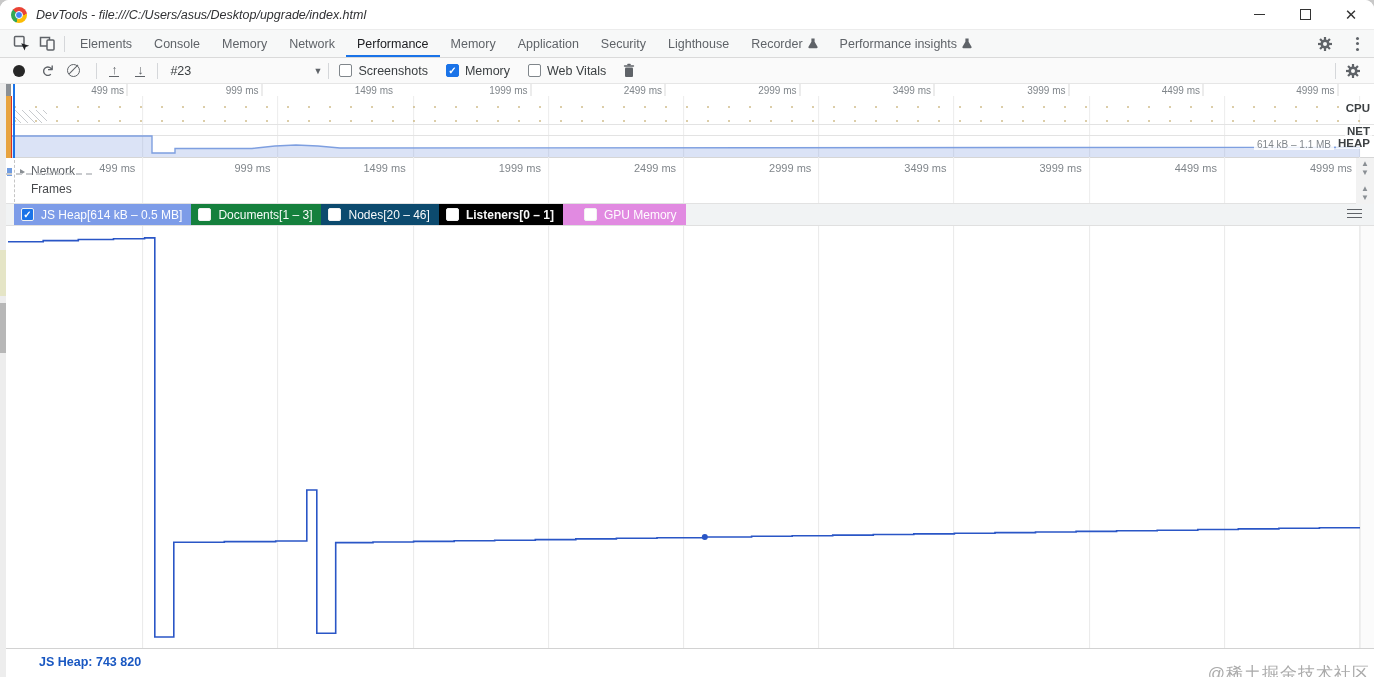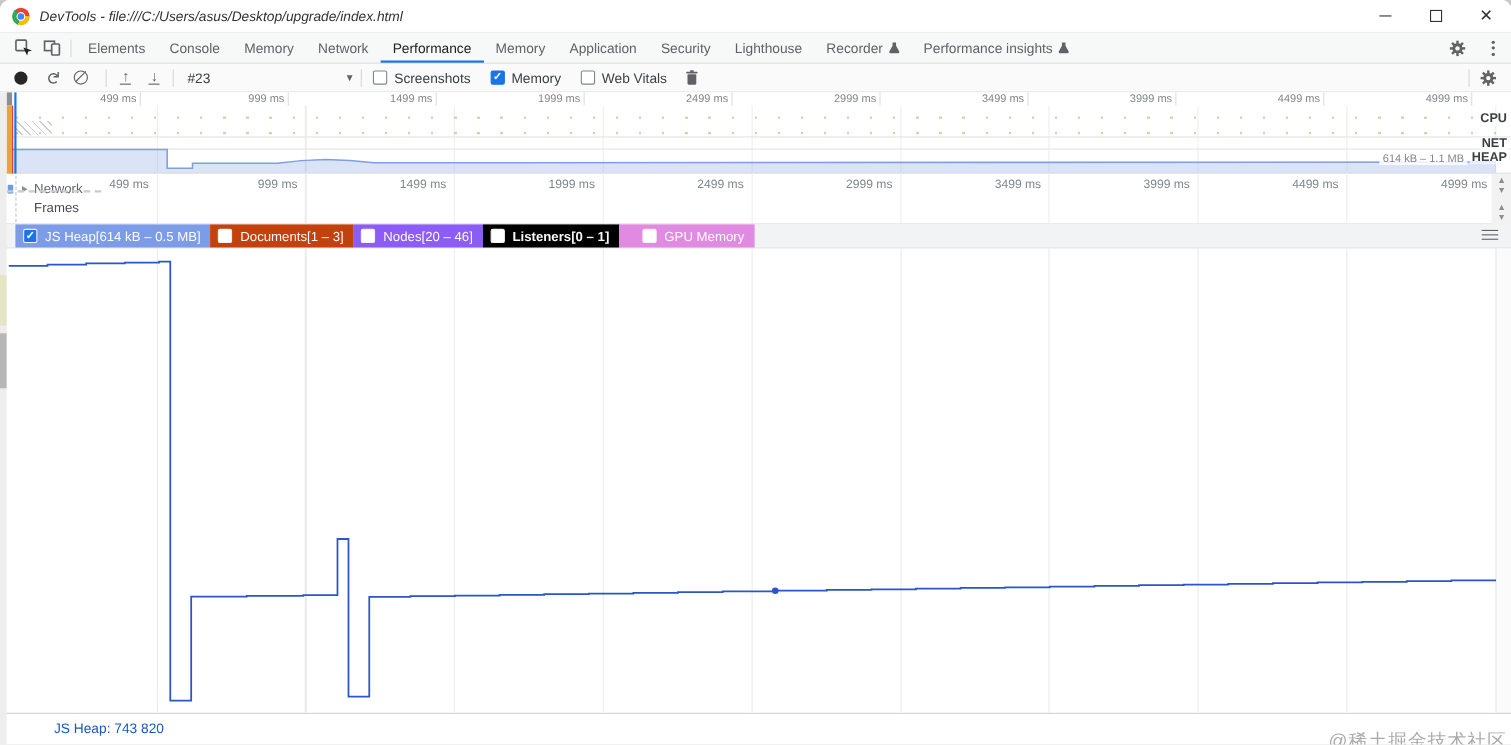--- a/index.html
+++ b/index.html
@@ -86,21 +86,21 @@
   #chart{position:absolute;left:0;top:226px;width:1374px;height:422px;background:#fff;
     background-image:repeating-linear-gradient(to right,transparent 0,transparent 134.2px,#e9e9e9 134.2px,#e9e9e9 135.2px);
     background-position-x:8.1px;}
   #right-scrollbar{position:absolute;right:0;top:226px;width:14px;height:422px;background:#fbfbfb;border-left:1px solid #efefef;box-sizing:border-box;}
   
   #left-strip{position:absolute;left:0;top:84px;width:6px;height:593px;background:#ededed;z-index:6;}
   #left-strip .seg-yellow{position:absolute;left:0;top:166px;width:6px;height:46px;background:#e5e5c6;}
   #left-strip .seg-thumb{position:absolute;left:0;top:219px;width:6px;height:50px;background:#b7b7b7;}
   
   #statusbar{position:absolute;left:0;top:648px;width:1374px;height:29px;background:#fff;border-top:1px solid #d2d2d2;box-sizing:border-box;}
-  #js-heap-status{position:absolute;left:49px;top:6px;font-size:12.5px;color:#1a58c2;}
+  #js-heap-status{position:absolute;left:39px;top:6px;font-size:12.5px;color:#1a58c2;font-weight:bold;}
   #watermark{position:absolute;right:4px;bottom:-8px;font-size:17px;color:#aaa;letter-spacing:1px;font-family:sans-serif;}
   svg{display:block;}
 </style>
 </head>
 <body>
 
 <div id="win">
 
   <div id="titlebar">
     <div id="chrome-logo"></div>
@@ -319,25 +319,25 @@
       <span>▼</span>
     </div>
   </div>
 
   <div id="legendbar">
     <div id="legend-chips" style="display:flex;align-items:stretch">
         <div class="chip" style="background: rgb(125, 156, 232);">
           <span class="cb checked">✓</span>
           <span>JS Heap[614 kB – 0.5 MB]</span>
         </div>
-        <div class="chip" style="background: #c2410c; justify-content: space-between;">
+        <div class="chip" style="background: #15803d; justify-content: space-between;">
           <span class="cb"></span>
           <span>Documents[1 – 3]</span>
         </div>
-        <div class="chip" style="background: #8b5cf6; text-align: right;">
+        <div class="chip" style="background: #0c4a6e; text-align: right;">
           <span class="cb"></span>
           <span>Nodes[20 – 46]</span>
         </div>
         <div class="chip" style="background: #000000; font-weight: bold;">
           <span class="cb"></span>
           <span>Listeners[0 – 1]</span>
         </div>
         <div class="chip" style="background: rgb(225, 138, 225); padding-left: 21px;">
           <span class="cb"></span>
           <span>GPU Memory</span>

